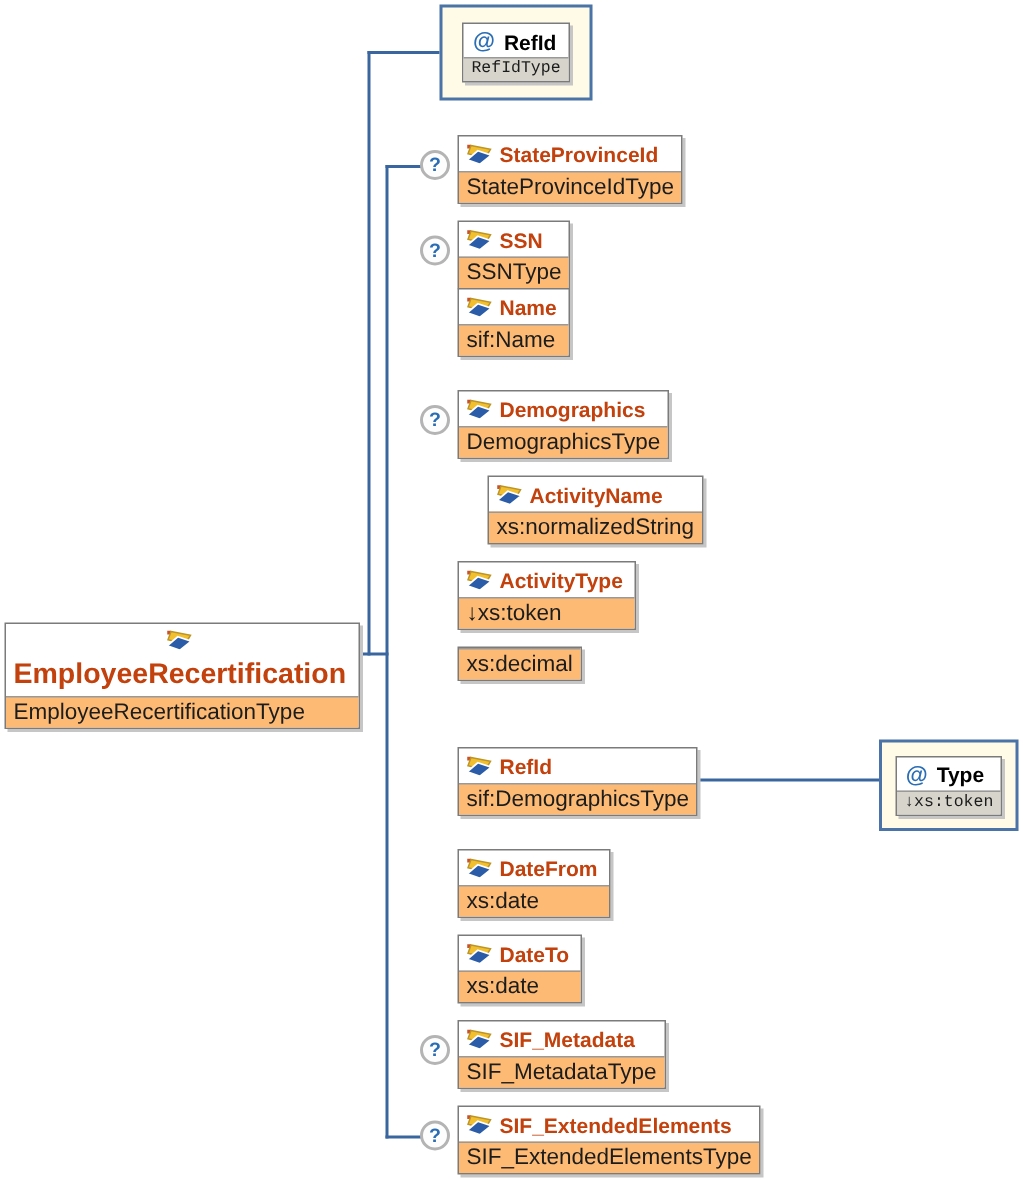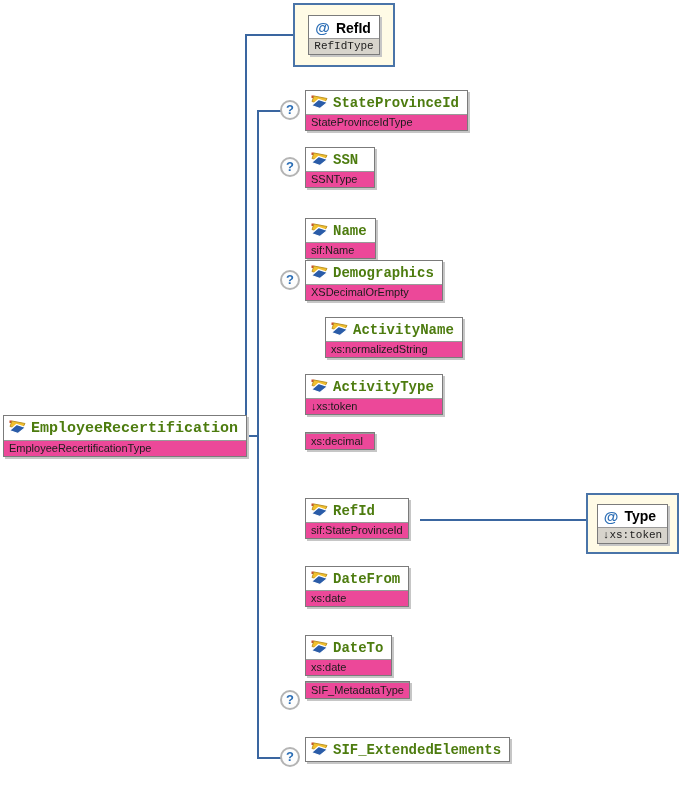--- a/index.html
+++ b/index.html
@@ -7,45 +7,45 @@
   body { font-family:"Liberation Sans", sans-serif; }
   #canvas { position:relative; width:682px; height:786px; background:#fff; overflow:hidden; }
 
   
   .line { position:absolute; background:#3a66a0; z-index:1; }
 
   
   .node { position:absolute; z-index:2; }
   .ebox { display:inline-block; background:#fff; border:1px solid #7b7b7b;
           box-shadow:2px 2px 0 #c6c6c6; min-width:70px; }
-  .ebox .title { display:flex; align-items:flex-start; gap:5px; padding:4px 8px 3px 5px;
-                 font-size:14px; font-weight:bold; color:#4d7c0f; white-space:nowrap;font-family:Liberation Mono, monospace; }
-  .ebox .strip { background:#ec4899; border-top:1px solid #999;
-                 padding:1px 5px 2px 5px; font-size:11px; color:#1c1c1c; white-space:nowrap; }
+  .ebox .title { display:flex; align-items:center; gap:5px; padding:4px 8px 3px 5px;
+                 font-size:14px; font-weight:bold; color:#c2410c; white-space:nowrap; }
+  .ebox .strip { background:#fdba74; border-top:1px solid #999;
+                 padding:1px 5px 2px 5px; font-size:15px; color:#1c1c1c; white-space:nowrap; }
   .el-icon { display:inline-block; width:17px; height:14px; flex:0 0 auto; }
 
   
   .qmark { position:absolute; left:-25px; top:10px; width:20px; height:20px;
            border-radius:50%; background:#fdfdfd; border:2px solid #b4b4b4;
            color:#2a6db5; font-size:13px; font-weight:bold; text-align:center;
            line-height:16px; z-index:3; }
 
   
   .attr-wrap { position:absolute; background:#fffbe6; border:2px solid #4a74a8;
                z-index:2; display:flex; align-items:center; justify-content:center; }
   .abox { background:#fff; border:1px solid #7b7b7b; box-shadow:2px 2px 0 #c6c6c6; }
   .abox .title { display:flex; align-items:center; gap:6px; padding:3px 7px 2px 6px;
                  font-size:14px; font-weight:bold; color:#000; white-space:nowrap; }
   .abox .strip { background:#d7d4cc; border-top:1px solid #999;
                  padding:1px 5px 2px 5px; font-size:11px; color:#1c1c1c; white-space:nowrap;font-family:Liberation Mono, monospace; }
   .at { color:#2a6db5; font-weight:bold; font-size:15px; }
 
   
   #root-node { position:absolute; left:3px; top:415px; z-index:2; }
-  #root-node .title { font-size:15px; }
+  #root-node .title { font-size:19px;flex-direction:column; }
 </style>
 </head>
 <body>
 
 <svg width="0" height="0" style="position:absolute">
   <defs>
     <g id="elicon">
       <rect x="0.5" y="0.5" width="2.5" height="2.5" fill="#c8502a"></rect>
       <polygon points="3,1 16,3.5 12.5,9.5 1,6.5" fill="#f2c02e" stroke="#bd9426" stroke-width="1"></polygon>
       <polygon points="0.5,10.5 7.5,4.5 16.5,7.5 9,13.5" fill="#2a5ca8" stroke="#ffffff" stroke-width="1.2"></polygon>
@@ -91,70 +91,75 @@
               <use href="#elicon"></use>
             </svg>
             <span>StateProvinceId</span>
           </div><div class="strip">StateProvinceIdType</div></div></div>
       <div class="node" style="left: 305px; top: 147px;"><span class="qmark">?</span><div class="ebox"><div class="title">
             <svg class="el-icon" viewBox="0 0 17 14">
               <use href="#elicon"></use>
             </svg>
             <span>SSN</span>
           </div><div class="strip">SSNType</div></div></div>
-      <div class="node" style="left: 305px; top: 218px;"><div class="ebox"><div class="title">
+      <div class="node" style="left: 305px; top: 192px;"><div class="ebox"><div class="title">
             <svg class="el-icon" viewBox="0 0 17 14">
               <use href="#elicon"></use>
             </svg>
             <span>Name</span>
           </div><div class="strip">sif:Name</div></div></div>
       <div class="node" style="left: 305px; top: 260px;"><span class="qmark">?</span><div class="ebox"><div class="title">
             <svg class="el-icon" viewBox="0 0 17 14">
               <use href="#elicon"></use>
             </svg>
             <span>Demographics</span>
-          </div><div class="strip">XSDecimalOrEmpty</div></div></div>
+          </div><div class="strip">DemographicsType</div></div></div>
       <div class="node" style="left: 305px; top: 317px; padding-left: 20px;"><div class="ebox"><div class="title">
             <svg class="el-icon" viewBox="0 0 17 14">
               <use href="#elicon"></use>
             </svg>
             <span>ActivityName</span>
           </div><div class="strip">xs:normalizedString</div></div></div>
       <div class="node" style="left: 305px; top: 374px;"><div class="ebox"><div class="title">
             <svg class="el-icon" viewBox="0 0 17 14">
               <use href="#elicon"></use>
             </svg>
             <span>ActivityType</span>
           </div><div class="strip">↓xs:token</div></div></div>
       <div class="node" style="left: 305px; top: 431px;"><div class="ebox"><div class="strip">xs:decimal</div></div></div>
       <div class="node" style="left: 305px; top: 498px;"><div class="ebox"><div class="title">
             <svg class="el-icon" viewBox="0 0 17 14">
               <use href="#elicon"></use>
             </svg>
             <span>RefId</span>
-          </div><div class="strip">sif:StateProvinceId</div></div></div>
+          </div><div class="strip">sif:DemographicsType</div></div></div>
       <div class="node" style="left: 305px; top: 566px;"><div class="ebox"><div class="title">
             <svg class="el-icon" viewBox="0 0 17 14">
               <use href="#elicon"></use>
             </svg>
             <span>DateFrom</span>
           </div><div class="strip">xs:date</div></div></div>
-      <div class="node" style="left: 305px; top: 623px; margin-top: 12px;"><div class="ebox"><div class="title">
+      <div class="node" style="left: 305px; top: 623px;"><div class="ebox"><div class="title">
             <svg class="el-icon" viewBox="0 0 17 14">
               <use href="#elicon"></use>
             </svg>
             <span>DateTo</span>
           </div><div class="strip">xs:date</div></div></div>
-      <div class="node" style="left: 305px; top: 680px;"><span class="qmark">?</span><div class="ebox"><div class="strip">SIF_MetadataType</div></div></div>
+      <div class="node" style="left: 305px; top: 680px;"><span class="qmark">?</span><div class="ebox"><div class="title">
+            <svg class="el-icon" viewBox="0 0 17 14">
+              <use href="#elicon"></use>
+            </svg>
+            <span>SIF_Metadata</span>
+          </div><div class="strip">SIF_MetadataType</div></div></div>
       <div class="node" style="left: 305px; top: 737px;"><span class="qmark">?</span><div class="ebox"><div class="title">
             <svg class="el-icon" viewBox="0 0 17 14">
               <use href="#elicon"></use>
             </svg>
             <span>SIF_ExtendedElements</span>
-          </div></div></div>
+          </div><div class="strip">SIF_ExtendedElementsType</div></div></div>
     </div>
 
   <div class="attr-wrap" style="left:586px; top:493px; width:93px; height:61px;">
     <div class="abox">
       <div class="title">
         <span class="at">@</span>
         <span>Type</span>
       </div>
       <div class="strip">↓xs:token</div>
     </div>

